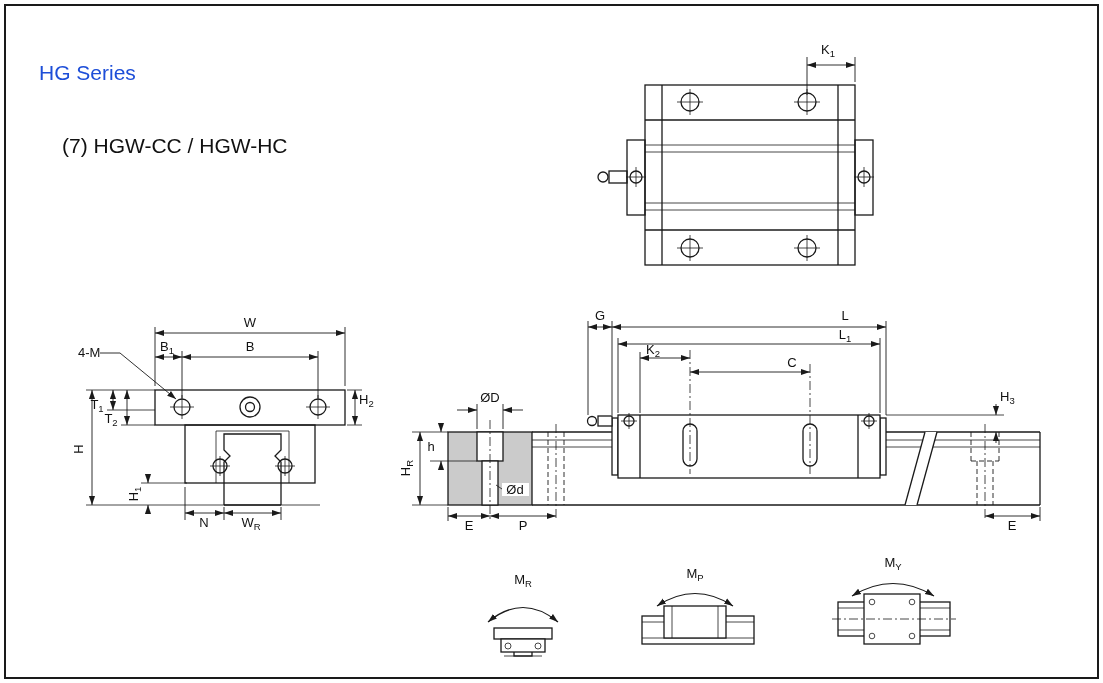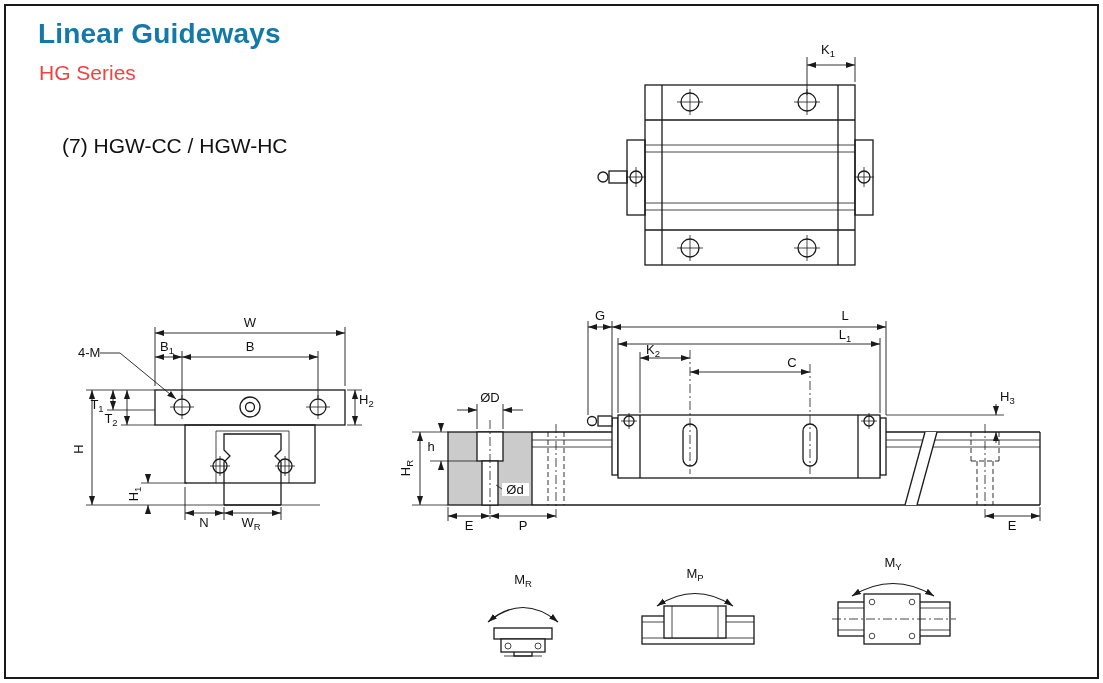--- a/index.html
+++ b/index.html
@@ -1,38 +1,37 @@
 <!DOCTYPE html>
 <html><head>
 <meta charset="utf-8">
 <style>
   * { margin:0; padding:0; box-sizing:border-box; }
   html,body { background:#fff; font-family:"Liberation Sans", sans-serif; }
   .page { position:relative; width:1103px; height:683px; background:#ffffff; overflow:hidden; }
   .hdr-title  { position:absolute; left:38px; top:18px;  font-size:28px; font-weight:bold; color:#1379a9; letter-spacing:0.2px; }
-  .hdr-series { position:absolute; left:39px; top:61px;  font-size:21px; color:#ef4444; }
+  .hdr-series { position:absolute; left:39px; top:61px;  font-size:21px; color:#1d4ed8; }
   .hdr-model  { position:absolute; left:62px; top:134px; font-size:21px; color:#111; }
   svg.draw { position:absolute; left:0; top:0; }
   .ln   { stroke:#1a1a1a; stroke-width:1.3; fill:none; }
   .wfill{ stroke:#1a1a1a; stroke-width:1.3; fill:#ffffff; }
   .gray { stroke:#1a1a1a; stroke-width:1.3; fill:#cbcbcb; }
   .thin { stroke:#1a1a1a; stroke-width:0.8; fill:none; }
   .dim  { stroke:#1a1a1a; stroke-width:0.9; fill:none; }
   .arr  { stroke:#1a1a1a; stroke-width:1.2; fill:none; }
   .cl   { stroke:#1a1a1a; stroke-width:0.8; fill:none; stroke-dasharray:9 3 2 3; }
   .hid  { stroke:#1a1a1a; stroke-width:0.9; fill:none; stroke-dasharray:5 3; }
   .lbl  { font-family:"Liberation Sans", sans-serif; font-size:13px; fill:#111; }
   .sub  { font-size:9.5px; }
 </style>
 </head>
 <body>
 
 <div class="page">
 
-  <div class="hdr-title">Linear Guideways</div>
   <div class="hdr-series">HG Series</div>
   <div class="hdr-model">(7) HGW-CC / HGW-HC</div>
 
   <svg class="draw" width="1103" height="683" viewBox="0 0 1103 683">
     <defs>
       <marker id="arw" viewBox="0 0 10 10" refX="10" refY="5" markerWidth="9" markerHeight="9" orient="auto-start-reverse" markerUnits="userSpaceOnUse">
         <path d="M0,1.6 L10,5 L0,8.4 Z" fill="#1a1a1a"></path>
       </marker>
     </defs>
 

